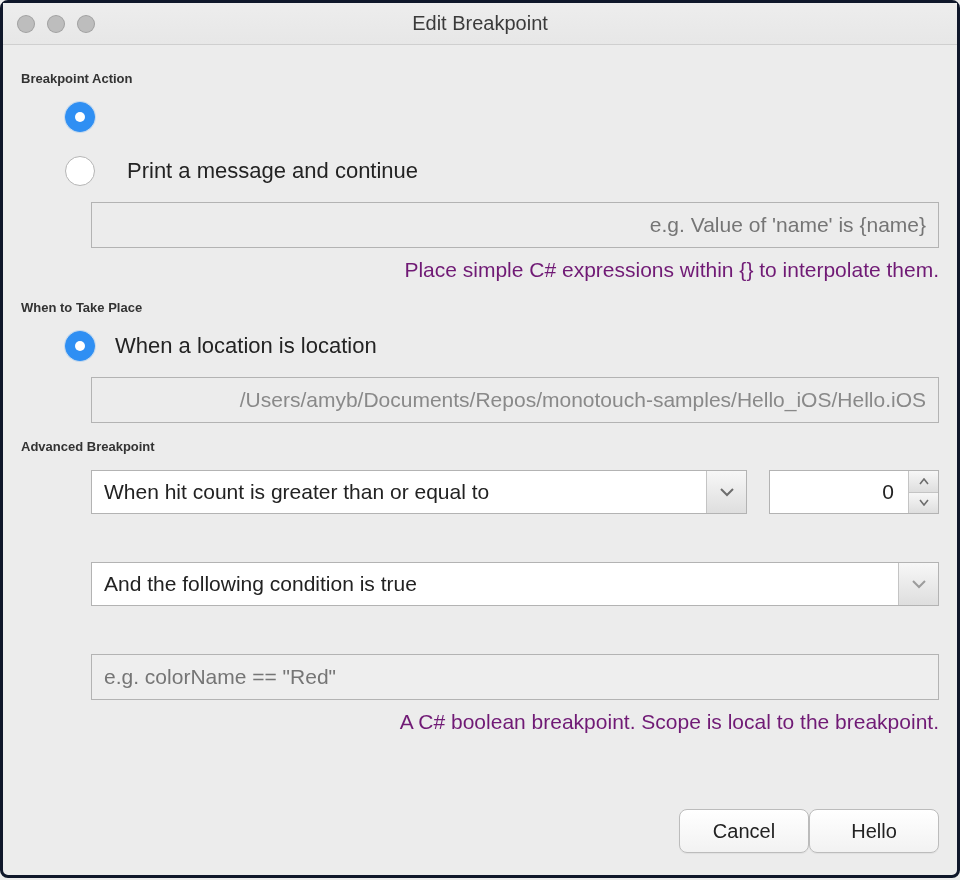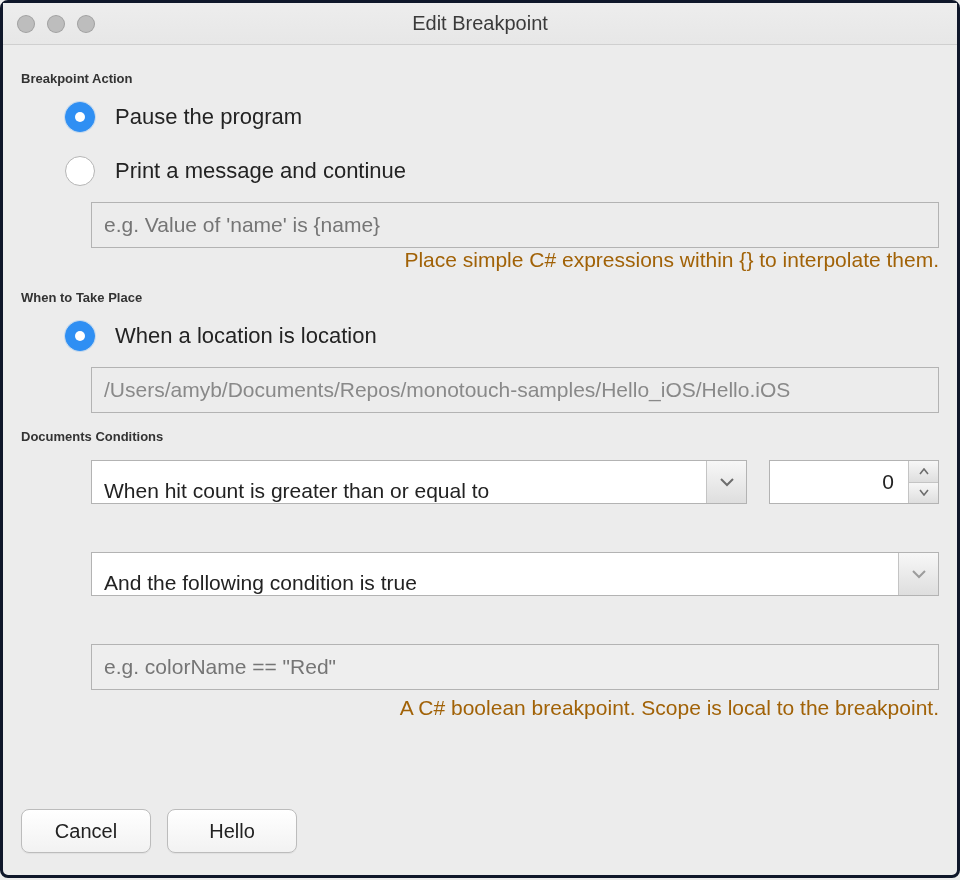--- a/index.html
+++ b/index.html
@@ -65,29 +65,29 @@
   .radio-label { font-size:22px; color:#232323; }
   .textbox {
     width:100%;
     height:46px;
     border:1px solid #b3b3b3;
     background:#ececec;
     font-size:21px;
     padding:0 12px;
     color:#777;
   }
-  .textbox.disabled { color:#898989; background:#ececec; }
-  .hint { text-align:right; color:#a16207; font-size:21px; margin-bottom:18px; }
+  .textbox.disabled { color:#898989; background:#ececec;text-align:right; }
+  .hint { text-align:right; color:#701a75; font-size:21px; margin-top:10px; margin-bottom:18px; }
   .combo-row { display:flex; gap:22px; align-items:stretch; margin-bottom:22px; }
   .combo {
     display:flex; flex:1;
     height:44px;
     border:1px solid #b3b3b3;
     background:#fff;
-    align-items:flex-end;
+    align-items:center;
   }
   .combo .ctext { flex:1; padding:0 12px; font-size:21px; color:#222; }
   .combo .cbtn {
     width:40px; height:100%;
     background:linear-gradient(#f7f7f7,#dedede);
     border-left:1px solid #c4c4c4;
     display:flex; align-items:center; justify-content:center;
   }
   .combo .cbtn svg { display:block; }
   .spinner {
@@ -98,21 +98,21 @@
   }
   .spinner .snum { flex:1; text-align:right; padding:0 14px; font-size:21px; line-height:42px; color:#222; }
   .spinner .sbtns { width:30px; display:flex; flex-direction:column; border-left:1px solid #c4c4c4;}
   .spinner .sb { flex:1; background:linear-gradient(#f7f7f7,#dedede); display:flex; align-items:center; justify-content:center;}
   .spinner .sb:first-child { border-bottom:1px solid #c4c4c4;}
   .spinner .sb svg{display:block;}
   .cond-combo { margin-bottom:22px; }
   .cond-input { margin-bottom:6px; }
   .footer {
     position:absolute; bottom:0; left:0; right:0;
-    display:flex; gap:16px;
+    display:flex; justify-content:flex-end; 
     padding:16px 18px 22px 18px;
   }
   .btn {
     min-width:130px; height:44px;
     border:1px solid #bcbcbc;
     border-radius:8px;
     background:linear-gradient(#ffffff,#f2f2f2);
     font-size:20px; color:#222;
     display:flex; align-items:center; justify-content:center;
     box-shadow:0 1px 0 rgba(255,255,255,0.6) inset, 0 1px 1px rgba(0,0,0,0.05);
@@ -131,45 +131,44 @@
     </div>
     <div class="title">Edit Breakpoint</div>
   </div>
 
   <div class="content">
 
     <div class="section-label">Breakpoint Action</div>
 
     <div class="row indent">
       <div class="radio selected"></div>
-      <div class="radio-label">Pause the program</div>
-    </div>
-
-    <div class="row indent" style="margin-top:24px;">
+    </div>
+
+    <div class="row indent" style="margin-top:24px;gap:12px;">
       <div class="radio"></div>
       <div class="radio-label">Print a message and continue</div>
     </div>
 
     <div class="indent2" style="margin-top:6px;">
       <input class="textbox disabled" placeholder="e.g. Value of 'name' is {name}" style="">
     </div>
     <div class="hint">Place simple C# expressions within {} to interpolate them.</div>
 
     <div class="section-label" style="margin-top:0;">When to Take Place</div>
 
     <div class="row indent" style="margin-top:14px;">
       <div class="radio selected"></div>
       <div class="radio-label">When a location is location</div>
     </div>
 
     <div class="indent2" style="margin-top:6px; margin-bottom:16px;">
       <input class="textbox disabled" value="/Users/amyb/Documents/Repos/monotouch-samples/Hello_iOS/Hello.iOS" style="">
     </div>
 
-    <div class="section-label">Documents Conditions</div>
+    <div class="section-label">Advanced Breakpoint</div>
 
     <div class="indent2 combo-row" style="margin-top:14px;">
       <div class="combo" style="flex:1;">
         <div class="ctext">When hit count is greater than or equal to</div>
         <div class="cbtn">
           <svg width="14" height="10" viewBox="0 0 14 10">
               <path d="M1 2 L7 8 L13 2" stroke="#6d6d6d" stroke-width="2" fill="none"></path>
             </svg>
         </div>
       </div>

